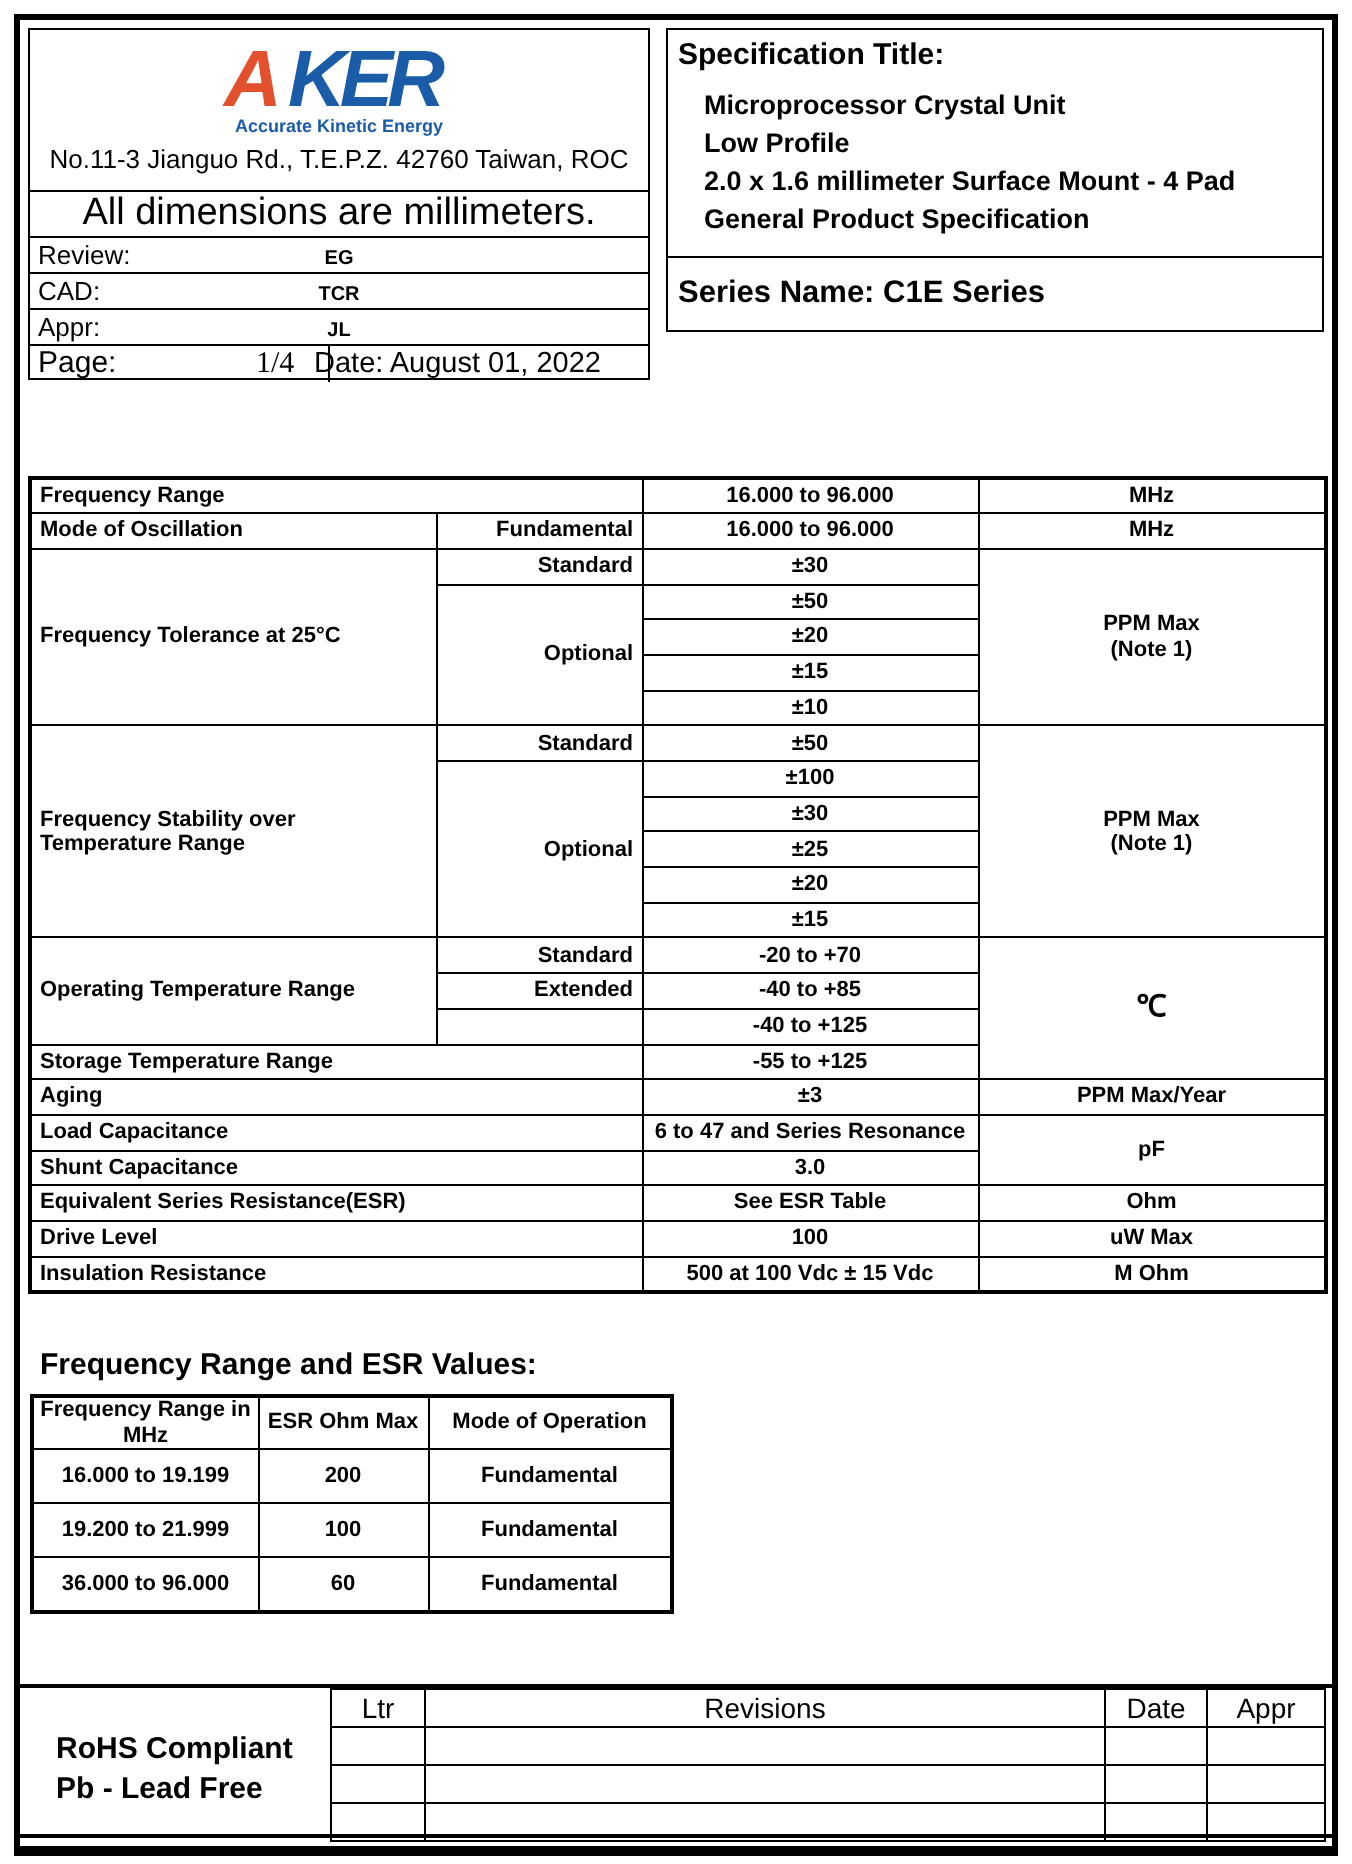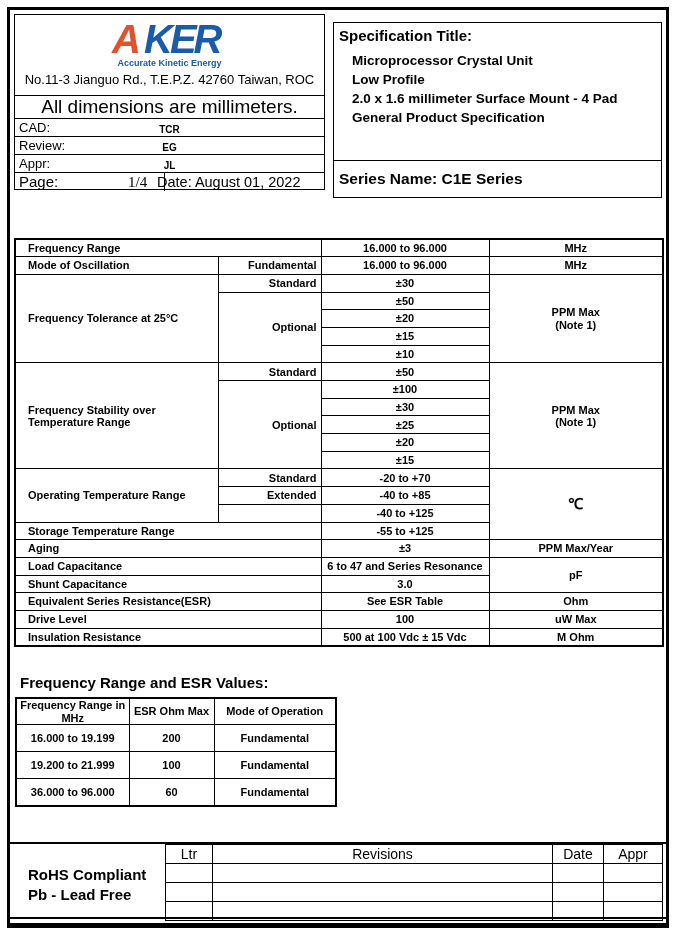--- a/index.html
+++ b/index.html
@@ -41,21 +41,21 @@
     height:19px; box-sizing:border-box; border-top:1px solid #000;
     position:relative; font-size:15px; line-height:18px;
   }
   .page-row .lbl { position:absolute; left:4px; top:0; }
   .page-row .page-num { position:absolute; left:113px; top:0;font-family:Liberation Serif, serif; }
   .page-row .page-divider { position:absolute; left:149px; top:0; bottom:0; border-left:1px solid #000; }
   .page-row .date-cell { position:absolute; left:142px; top:0; font-size:14.5px; white-space:nowrap; }
 
   
   .hdr-right {
-    position:absolute; left:333px; top:22px; width:329px; height:176px;
+    position:absolute; left:333px; top:14px; width:329px; height:152px;
     box-sizing:border-box; border:1px solid #000;
   }
   .spec-title { font-weight:bold; font-size:15px; padding:4px 0 0 5px; }
   .spec-lines { font-weight:bold; font-size:13.5px; line-height:19px; margin:7px 0 0 18px; white-space:nowrap; }
   .series-row {
     position:absolute; left:0; right:0; bottom:0; height:37px;
     box-sizing:border-box; border-top:1px solid #000;
     font-weight:bold; font-size:15.5px; line-height:36px; padding-left:5px;
   }
 
@@ -68,21 +68,21 @@
   .elec-table {
     position:absolute; left:14px; top:238px; width:648px;
     border-collapse:collapse; table-layout:fixed;
     font-size:11px; font-weight:bold; border:2px solid #000;
   }
   .elec-table tr { height:17.7px; }
   .elec-table td {
     border:1px solid #000; padding:0; vertical-align:middle;
     text-align:center; line-height:1.12; overflow:hidden;
   }
-  .elec-table td.param { text-align:left; padding-left:12px; white-space:pre-line; }
+  .elec-table td.param { text-align:left; padding-left:4px; white-space:pre-line; }
   .elec-table td.sub   { text-align:right; padding-right:4px; }
   .elec-table td.unit  { white-space:pre-line; }
   .elec-table td.celsius { font-size:15px; }
 
   
   .esr-table {
     position:absolute; left:15px; top:697px; width:320px;
     border-collapse:collapse; table-layout:fixed;
     font-weight:bold; border:2px solid #000;
   }
@@ -120,26 +120,26 @@
         <g font-family="'Liberation Sans', sans-serif" font-weight="bold" font-style="italic" font-size="40" letter-spacing="-3">
           <text x="22" y="35" fill="#e2502d">A</text>
           <text x="54" y="35" fill="#1a5ca8">KER</text>
         </g>
       </svg>
       <div class="tagline">Accurate Kinetic Energy</div>
       <div class="address">No.11-3 Jianguo Rd., T.E.P.Z. 42760 Taiwan, ROC</div>
     </div>
     <div class="dims-row">All dimensions are millimeters.</div>
     <div class="info-row">
+      <span class="lbl">Review:</span>
+      <span class="val">EG</span>
+    </div>
+    <div class="info-row">
       <span class="lbl">CAD:</span>
       <span class="val">TCR</span>
-    </div>
-    <div class="info-row">
-      <span class="lbl">Review:</span>
-      <span class="val">EG</span>
     </div>
     <div class="info-row">
       <span class="lbl">Appr:</span>
       <span class="val">JL</span>
     </div>
     <div class="page-row">
       <span class="lbl">Page:</span>
       <span class="page-num">1/4</span>
       <span class="page-divider"></span>
       <span class="date-cell">Date: August 01, 2022</span>

